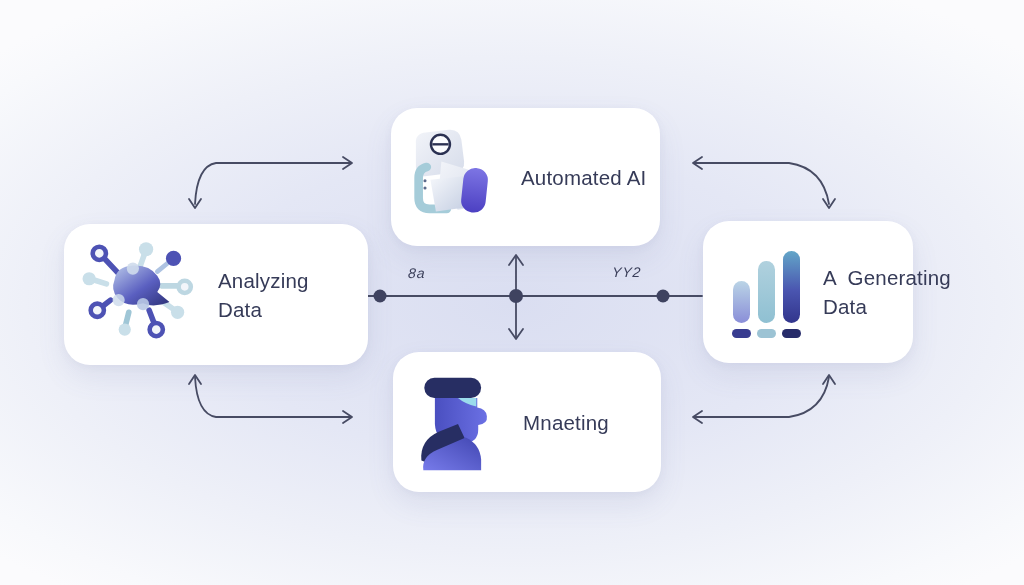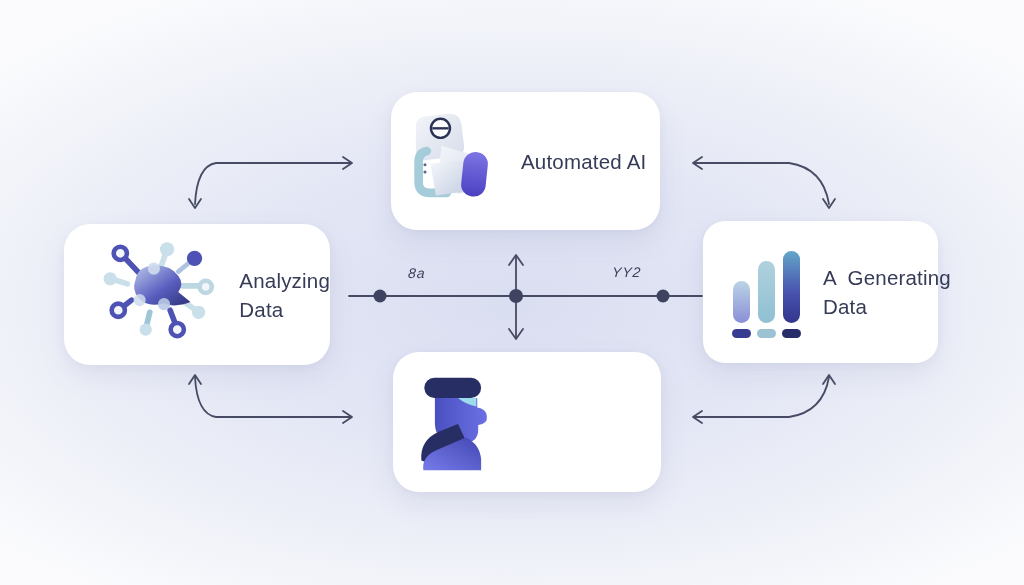--- a/index.html
+++ b/index.html
@@ -13,23 +13,23 @@
       radial-gradient(70% 62% at 50% 52%, #dadef1 0%, #e4e7f5 42%, #eef0f8 68%, #f8f9fc 92%, #fbfbfd 100%);
   }
   .card {
     position: absolute;
     background: #ffffff;
     border-radius: 26px;
     box-shadow: 0 12px 28px rgba(98,108,160,0.10), 0 2px 8px rgba(98,108,160,0.06);
     display: flex;
     align-items: center;
   }
-  .card-top    { left: 391px; top:  92px; width: 269px; height: 138px; }
-  .card-left   { left:  64px; top: 224px; width: 266px; height: 141px; justify-content: flex-end; }
-  .card-right  { left: 703px; top: 221px; width: 235px; height: 142px; border-radius: 22px; }
+  .card-top    { left: 391px; top:  108px; width: 269px; height: 138px; }
+  .card-left   { left:  64px; top: 224px; width: 304px; height: 141px; }
+  .card-right  { left: 703px; top: 221px; width: 210px; height: 142px; }
   .card-bottom { left: 393px; top: 352px; width: 268px; height: 140px; }
 
   .icon { flex: 0 0 auto; display: block; line-height: 0; }
   .card-top    .icon { margin-left: 14px; }
   .card-left   .icon { margin-left: 16px; }
   .card-right  .icon { margin-left: 24px; }
   .card-bottom .icon { margin-left: 16px; }
 
   .label {
     margin-left: 16px;
@@ -239,16 +239,17 @@
         <path d="M50 29 L69 29 L69 38 Q57 35 50 29 Z" fill="#9bdbec"></path>
 
         <rect x="15" y="8" width="59" height="21" rx="10.5" fill="#272e63"></rect>
 
         <path d="M12 94 Q10 73 30 64 L50 56 L64 86 L30 101 Z" fill="#272e63"></path>
 
         <path d="M14 104 Q12 90 28 83 L58 70 Q73 77 74 93 L74 104 Z" fill="url(#pbase)"></path>
       </svg>
     </span>
     <div class="label">
+      <span class="line">Mnaeting</span>
     </div>
   </div>
 
 </div>
 
 </body></html>

